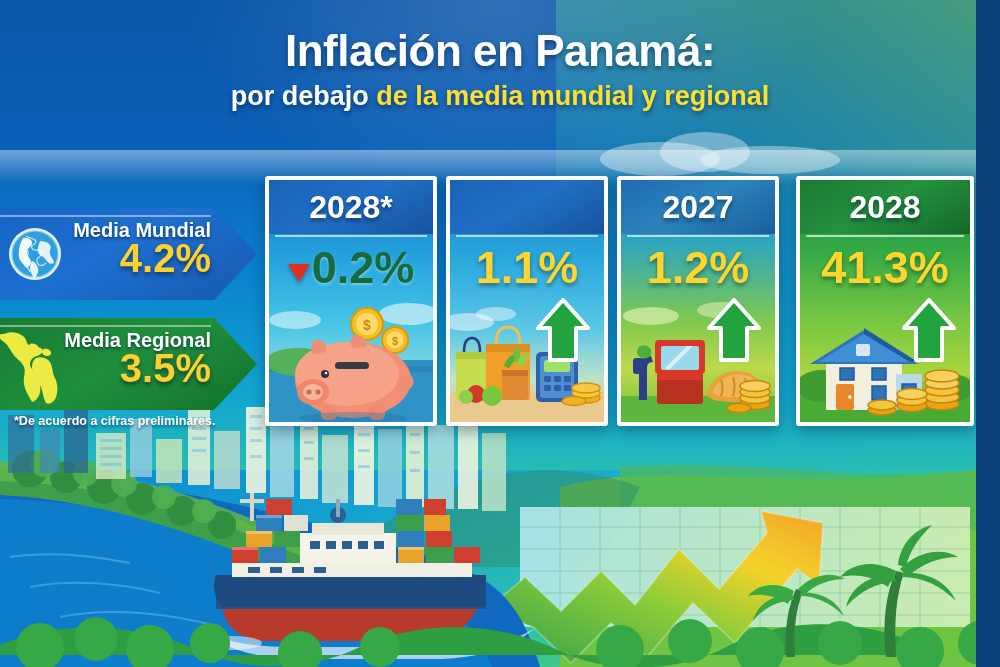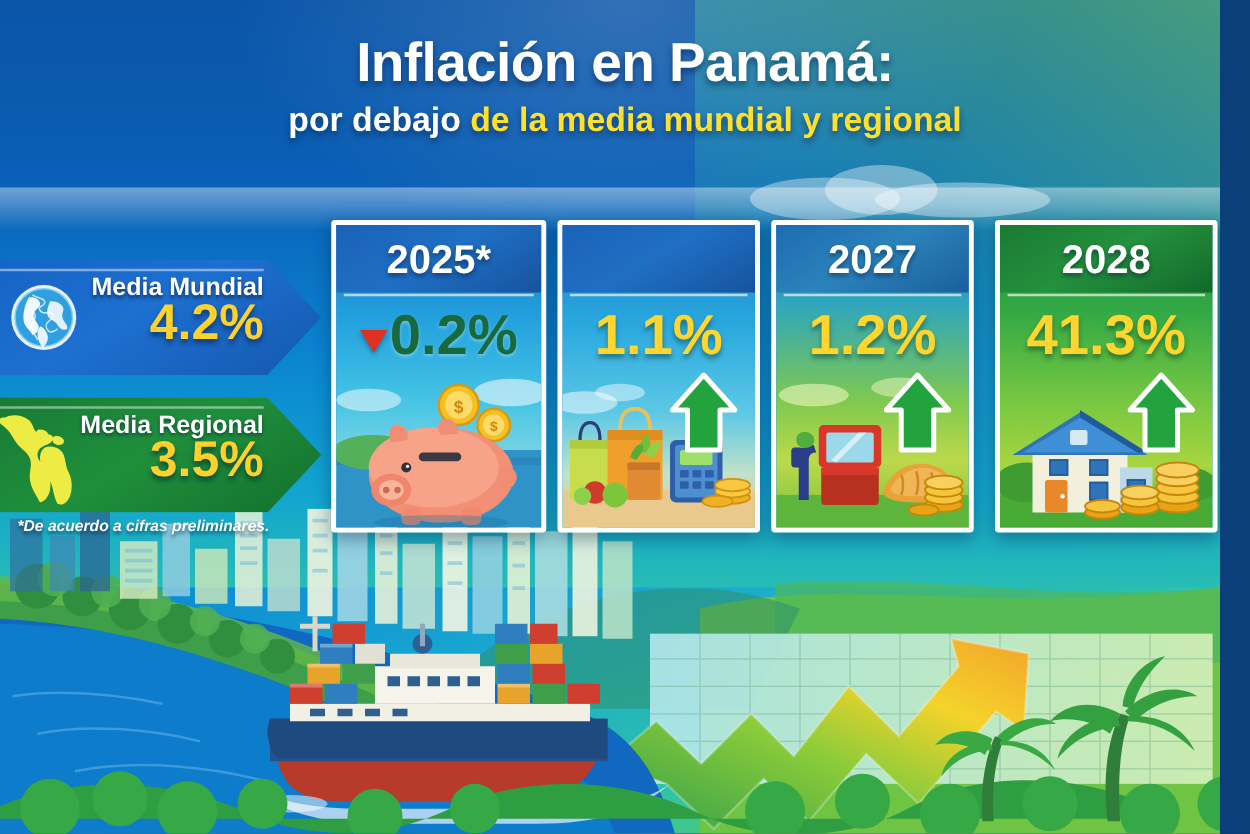--- a/index.html
+++ b/index.html
@@ -36,21 +36,21 @@
   .avg.regional{top:318px;background:linear-gradient(150deg,#177a34 0%,#1f8f3c 48%,#12702c 100%);
     box-shadow:0 3px 10px rgba(0,30,15,.35);}
   .avg .hairline{position:absolute;left:8px;top:7px;right:46px;height:2px;background:rgba(255,255,255,.45);}
   .avg-icon{position:absolute;left:14px;top:50%;transform:translateY(-50%);width:58px;height:58px;}
   .avg-txt{position:absolute;left:70px;right:46px;top:8px;bottom:6px;}
   .avg-label{font-size:20px;font-weight:bold;color:#fff;text-align:right;
     text-shadow:0 2px 3px rgba(0,20,50,.6);line-height:1.1;margin-top:3px;}
   .avg-value{font-size:40px;font-weight:bold;color:#ffd12e;text-align:right;
     text-shadow:0 3px 4px rgba(0,25,55,.55);line-height:.95;margin-top:-2px;}
   .footnote{position:absolute;left:14px;top:414px;z-index:40;color:#fff;font-size:12.5px;
-    font-weight:bold;font-style:italic;text-shadow:0 2px 3px rgba(0,25,60,.6);}
+    font-weight:bold;text-shadow:0 2px 3px rgba(0,25,60,.6);}
   
   .card{position:absolute;top:176px;height:250px;z-index:35;
     border:4px solid #ffffff;border-radius:3px;overflow:hidden;
     box-shadow:0 5px 14px rgba(0,25,60,.38);}
   .card.c0{left:265px;width:172px;}
   .card.c1{left:446px;width:162px;}
   .card.c2{left:617px;width:162px;}
   .card.c3{left:796px;width:178px;}
   .card-body{position:absolute;inset:0;}
   .c0 .card-body{background:linear-gradient(180deg,#1b73c8 0%,#22a0dd 30%,#45c4e6 58%,#7fd6e2 78%,#2f8fc9 100%);}
@@ -163,21 +163,21 @@
         <circle cx="57" cy="73" r="1.3" fill="#fff"></circle>
         <path d="M132 78c8-4 12 2 9 7-2 4-7 3-8 0" fill="none" stroke="#ef8e74" stroke-width="5" stroke-linecap="round"></path>
         <rect x="52" y="106" width="16" height="14" rx="5" fill="#ef8a70"></rect>
         <rect x="100" y="106" width="16" height="14" rx="5" fill="#ef8a70"></rect>
         <ellipse cx="84" cy="118" rx="54" ry="6" fill="#1f6f9e" opacity=".35"></ellipse>
       </svg>
     </div>
     <div class="card-head">
       <div class="card-head-line"></div>
     </div>
-    <div class="year">2025*</div>
+    <div class="year">2028*</div>
     <div class="val-row">
       <div class="tri-down"></div>
       <div class="val green">0.2%</div>
     </div>
   </div>
 
   <div class="card c1">
     <div class="card-body"></div>
     <div class="scene">
       <svg viewBox="0 0 154 122" width="154" height="122" style="position:absolute;left:0;bottom:0;">

